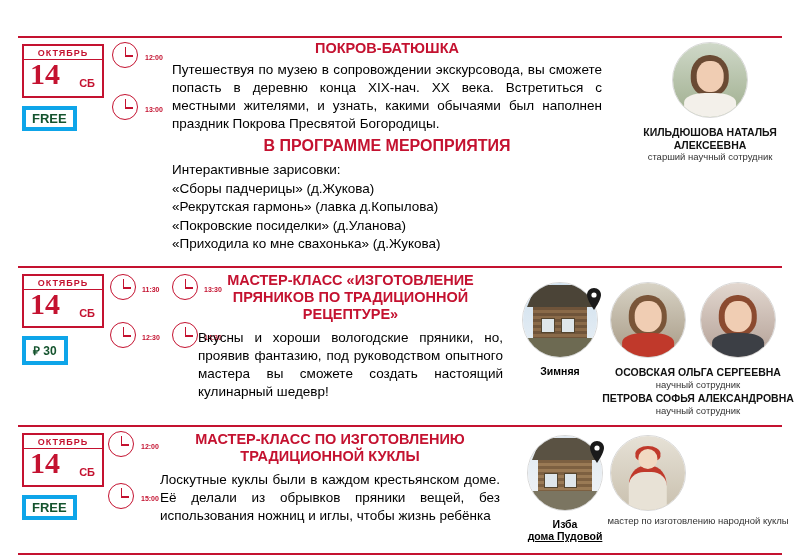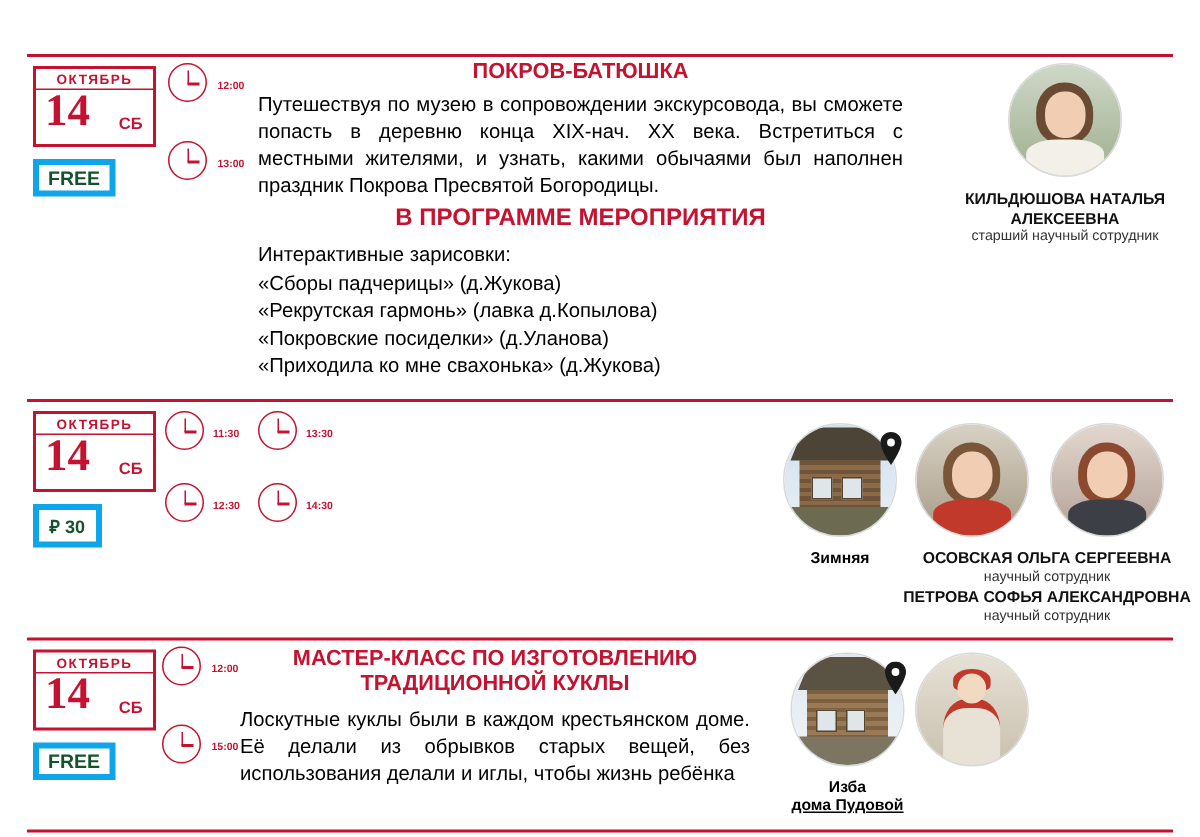--- a/index.html
+++ b/index.html
@@ -270,20 +270,24 @@
         <span class="clocklabel">13:30</span>
       </div>
       <div style="display:flex;align-items:center;gap:2px;margin-top:18px;">
         <div class="clock">
             <div class="dial"></div>
           </div>
         <span class="clocklabel">14:30</span>
       </div>
     </div>
 
+    <div class="content" style="left:198px;top:4px;width:305px;">
+      <div class="head">МАСТЕР-КЛАСС «ИЗГОТОВЛЕНИЕ ПРЯНИКОВ ПО ТРАДИЦИОННОЙ РЕЦЕПТУРЕ»</div>
+      <div class="body-txt" style="margin-top:6px;">Вкусны и хороши вологодские пряники, но, проявив фантазию, под руководством опытного мастера вы сможете создать настоящий кулинарный шедевр!</div>
+    </div>
 
     <div class="person" style="left:515px;top:14px;width:90px;">
       <div class="placephoto">
         <div class="izba-sky" style="position:absolute;inset:0;"></div>
         <div class="izba-house"></div>
         <div class="izba-roof"></div>
         <div class="izba-win" style="left:24%;bottom:32%;"></div>
         <div class="izba-win" style="left:52%;bottom:32%;"></div>
         <div class="izba-ground"></div>
       </div>
@@ -342,21 +346,21 @@
       <div style="display:flex;align-items:center;gap:3px;margin-top:22px;">
         <div class="clock">
             <div class="dial"></div>
           </div>
         <span class="clocklabel">15:00</span>
       </div>
     </div>
 
     <div class="content" style="left:160px;top:4px;width:340px;">
       <div class="head">МАСТЕР-КЛАСС ПО ИЗГОТОВЛЕНИЮ ТРАДИЦИОННОЙ КУКЛЫ</div>
-      <div class="body-txt" style="margin-top:6px;">Лоскутные куклы были в каждом крестьянском доме. Её делали из обрывков старых вещей, без использования делали и иглы, чтобы жизнь ребёнка</div>
+      <div class="body-txt" style="margin-top:6px;">Лоскутные куклы были в каждом крестьянском доме. Её делали из обрывков пряники вещей, без использования ножниц и иглы, чтобы жизнь ребёнка</div>
     </div>
 
     <div class="person" style="left:520px;top:8px;width:90px;">
       <div class="placephoto">
         <div class="izba-sky" style="position:absolute;inset:0;background:linear-gradient(#dfe8f0,#f2f4f6);"></div>
         <div class="izba-house" style="background:repeating-linear-gradient(#9a7a55,#9a7a55 3px,#7d6041 3px,#7d6041 6px);"></div>
         <div class="izba-roof" style="border-bottom-color:#5a5243;"></div>
         <div class="izba-win" style="left:22%;bottom:30%;"></div>
         <div class="izba-win" style="left:48%;bottom:30%;"></div>
         <div class="izba-ground" style="background:#7b7561;"></div>
@@ -374,17 +378,18 @@
     <div class="person" style="left:608px;top:8px;width:80px;">
       <div class="placephoto">
         <div class="doll-bg" style="position:absolute;inset:0;"></div>
         <div class="doll-dress"></div>
         <div class="doll-scarf"></div>
         <div class="doll-head"></div>
       </div>
     </div>
 
     <div style="position:absolute;left:600px;top:88px;width:196px;text-align:center;">
+      <div class="prole">мастер по изготовлению народной куклы</div>
     </div>
   </div>
 
   <div class="rule r4"></div>
 </div>
 
 </body></html>

